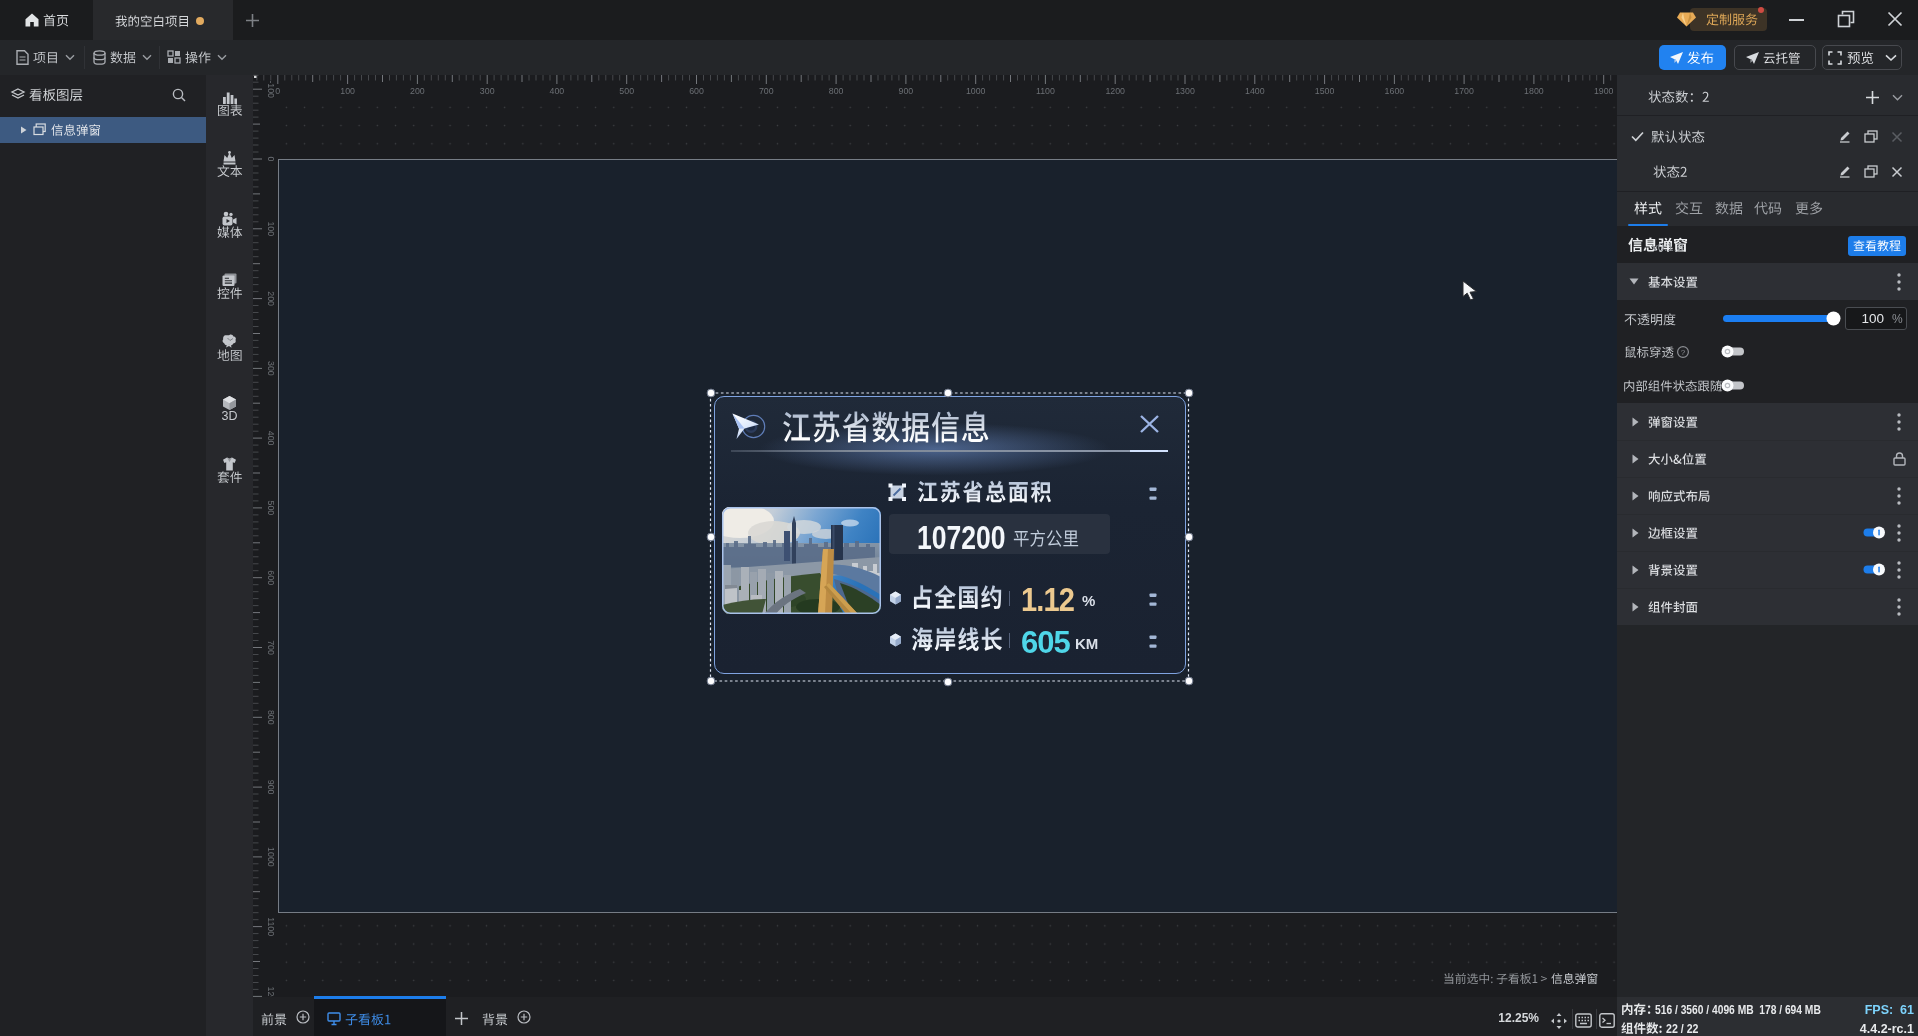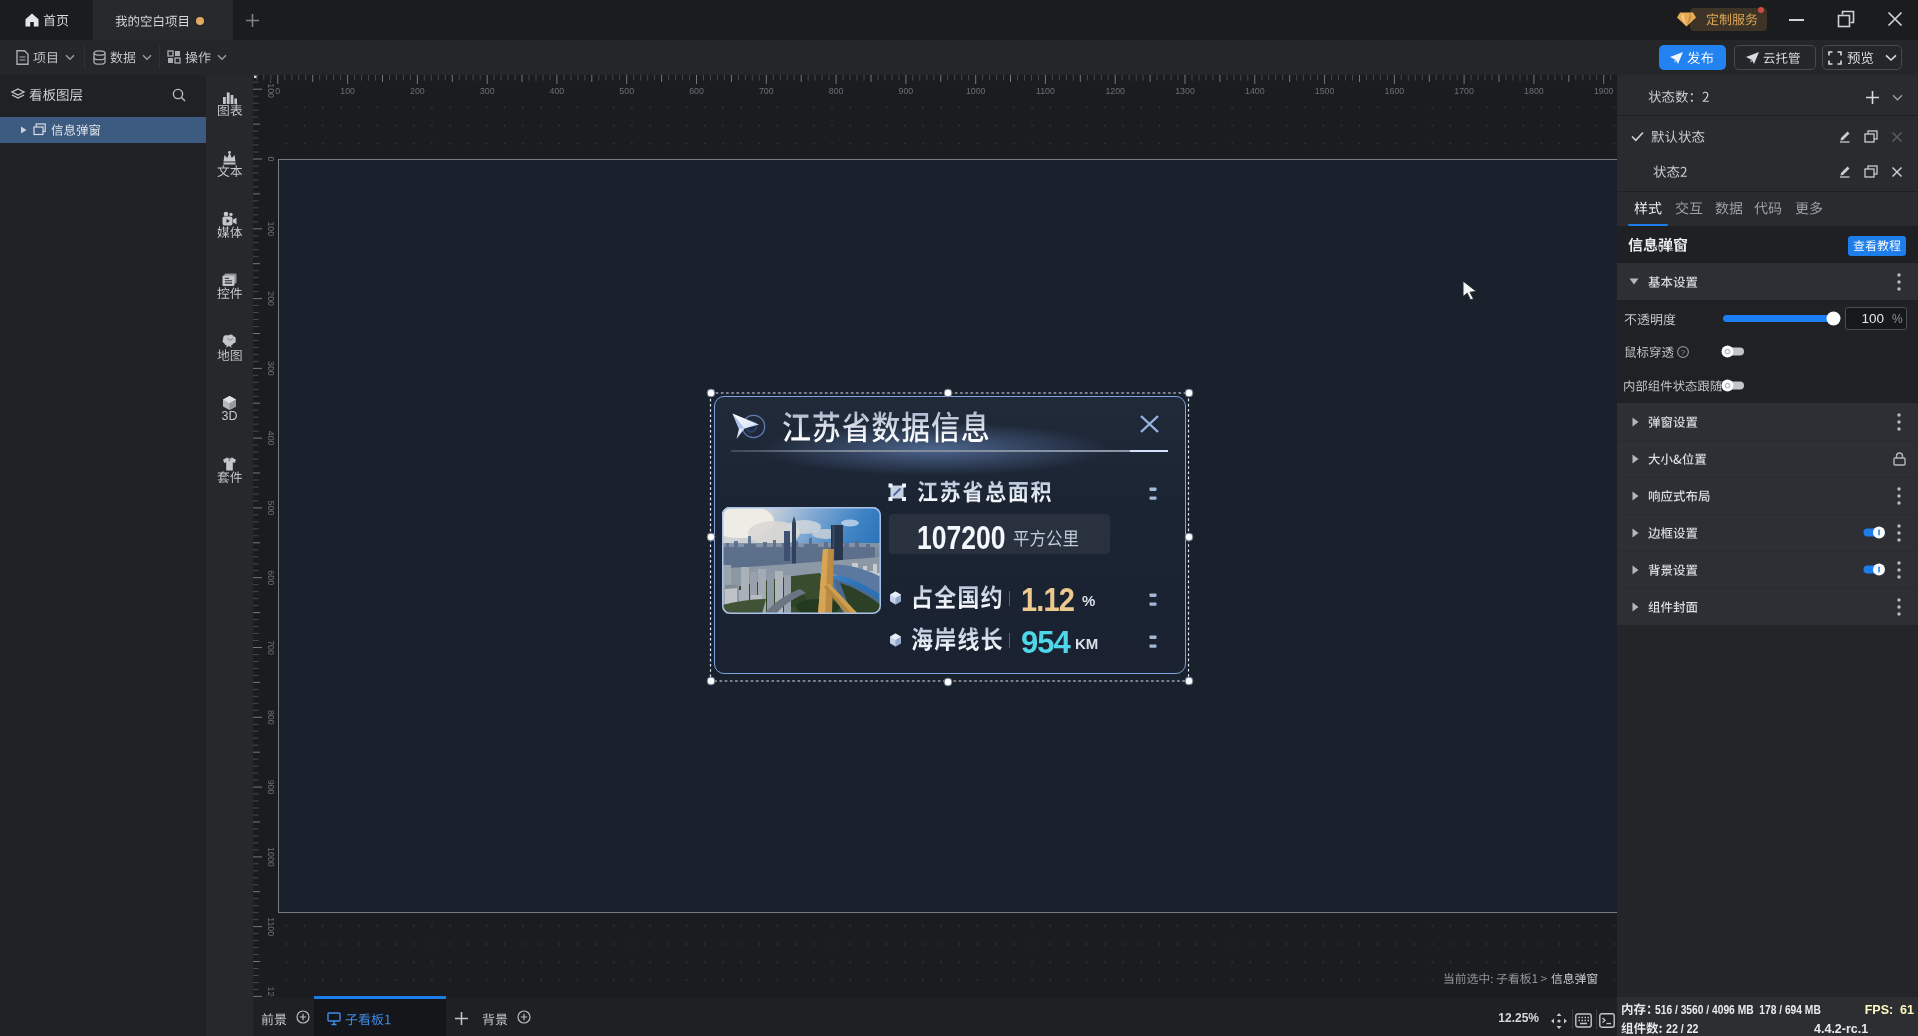--- a/index.html
+++ b/index.html
@@ -620,21 +620,21 @@
     </svg>
 <svg class="t" style="left:911px;top:621.3px" width="92.8" height="35.4">
       <g transform="translate(0 27.8) scale(0.022000 -0.025300)" fill="url(#tw2)">
         <use href="#gb6d77" x="0"></use>
         <use href="#gb5cb8" x="1055"></use>
         <use href="#gb7ebf" x="2109"></use>
         <use href="#gb957f" x="3164"></use>
       </g>
     </svg>
 <div class="a" style="left:1008.5px;top:632.5px;width:1.5px;height:15px;background:#55617a"></div>
-<div class="a" style="left:1021px;top:625px;font:bold 31px 'Liberation Sans',sans-serif;letter-spacing:-1px;color:#4fd6e8">954</div>
+<div class="a" style="left:1021px;top:625px;font:bold 31px 'Liberation Sans',sans-serif;letter-spacing:-1px;color:#4fd6e8">605</div>
 <div class="a" style="left:1075px;top:634.5px;font:bold 15px 'Liberation Sans',sans-serif;color:#dadfe8">KM</div>
 <svg class="t" style="left:1149px;top:635px" width="8" height="14">
       <rect x="0.5" y="0.5" width="7" height="3.4" rx="0.8" fill="#a3b7d6"></rect>
       <rect x="0.5" y="9.4" width="7" height="3.4" rx="0.8" fill="#a3b7d6"></rect>
     </svg>
 <svg class="t" style="left:705.5px;top:388px;z-index:40" width="10" height="10">
       <circle cx="5" cy="5" r="3.9" fill="#fdfdfe" stroke="#6a7488" stroke-width="1"></circle>
     </svg>
 <svg class="t" style="left:943px;top:387.5px;z-index:40" width="10" height="10">
       <circle cx="5" cy="5" r="3.9" fill="#fdfdfe" stroke="#6a7488" stroke-width="1"></circle>
@@ -1011,14 +1011,14 @@
 <div class="a" style="left:1655px;top:1002.5px;font:bold 12.5px 'Liberation Sans',sans-serif;color:#e8eaec;transform:scaleX(0.82);transform-origin:0 0;white-space:nowrap">516 / 3560 / 4096 MB&nbsp; 178 / 694 MB</div>
 <svg class="t" style="left:1621px;top:1018.5px" width="41.6" height="17.5">
       <g transform="translate(0 13.8) scale(0.012500 -0.012500)" fill="#e8eaec">
         <use href="#gb7ec4" x="0"></use>
         <use href="#gb4ef6" x="1000"></use>
         <use href="#gb6570" x="2000"></use>
         <use href="#gb003a" x="3000"></use>
       </g>
     </svg>
 <div class="a" style="left:1666px;top:1021.5px;font:bold 12.5px 'Liberation Sans',sans-serif;color:#e8eaec;transform:scaleX(0.85);transform-origin:0 0">22 / 22</div>
-<div class="a" style="left:1814px;top:1002.5px;width:100px;text-align:right;font:bold 12.5px 'Liberation Sans',sans-serif;color:#fef9c3">FPS:&nbsp; 61</div>
-<div class="a" style="left:1814px;top:1021.5px;width:100px;text-align:left;font:bold 12.5px 'Liberation Sans',sans-serif;color:#e8eaec">4.4.2-rc.1</div>
+<div class="a" style="left:1814px;top:1002.5px;width:100px;text-align:right;font:bold 12.5px 'Liberation Sans',sans-serif;color:#7dd3fc">FPS:&nbsp; 61</div>
+<div class="a" style="left:1814px;top:1021.5px;width:100px;text-align:right;font:bold 12.5px 'Liberation Sans',sans-serif;color:#e8eaec">4.4.2-rc.1</div>
   </div>
 </body></html>

